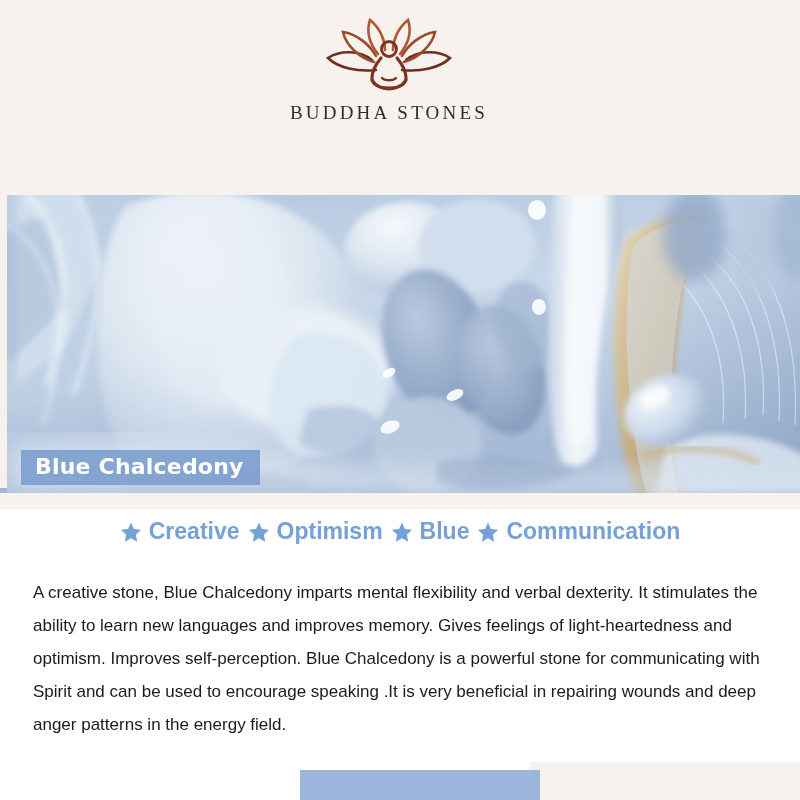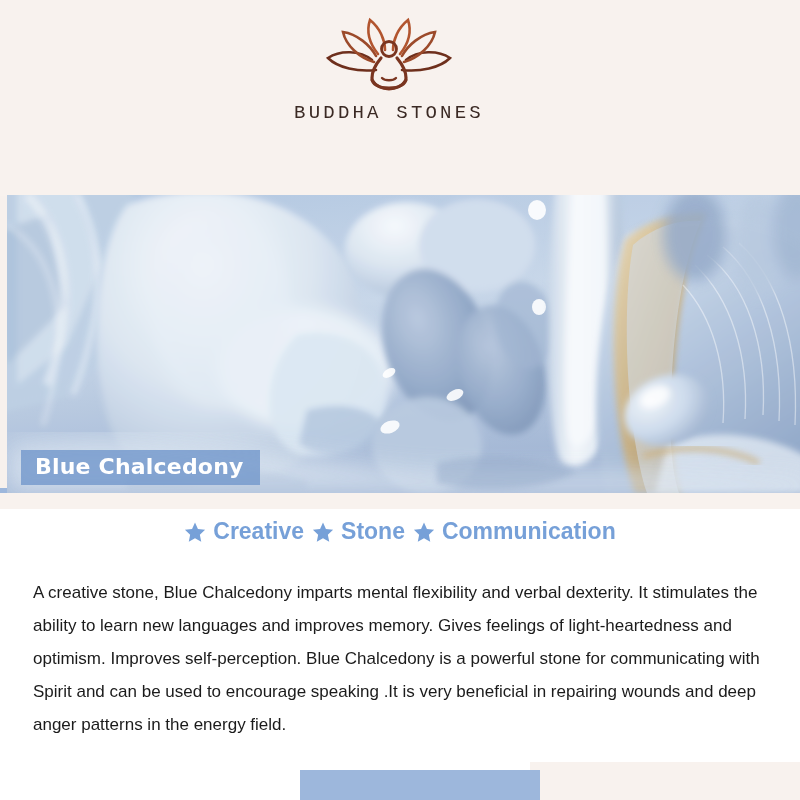--- a/index.html
+++ b/index.html
@@ -60,21 +60,21 @@
     flex-direction: column;
     align-items: center;
   }
   .logo-mark {
     width: 150px;
     height: 86px;
     display: block;
   }
   .logo-wordmark {
     margin-top: 2px;
-    font-family: Liberation Mono, monospace;
+    font-family: Liberation Serif, serif;
     font-size: 19px;
     letter-spacing: 3.2px;
     color: #3b2a24;
     text-align: center;
   }
 
   
   .title-plate {
     position: absolute;
     left: 166px;
@@ -385,26 +385,32 @@
 
     <div class="keywords">
 
       <div class="keyword">
         <svg class="star" viewBox="0 0 24 24">
           <polygon points="12,1.5 15.2,8.6 23,9.6 17.3,15 18.8,22.6 12,18.9 5.2,22.6 6.7,15 1,9.6 8.8,8.6" fill="#76a0d8"></polygon>
         </svg>
         <span>Creative</span>
       </div>
 
-
       <div class="keyword">
         <svg class="star" viewBox="0 0 24 24">
           <polygon points="12,1.5 15.2,8.6 23,9.6 17.3,15 18.8,22.6 12,18.9 5.2,22.6 6.7,15 1,9.6 8.8,8.6" fill="#76a0d8"></polygon>
         </svg>
-        <span>Stone</span>
+        <span>Optimism</span>
+      </div>
+
+      <div class="keyword">
+        <svg class="star" viewBox="0 0 24 24">
+          <polygon points="12,1.5 15.2,8.6 23,9.6 17.3,15 18.8,22.6 12,18.9 5.2,22.6 6.7,15 1,9.6 8.8,8.6" fill="#76a0d8"></polygon>
+        </svg>
+        <span>Blue</span>
       </div>
 
       <div class="keyword">
         <svg class="star" viewBox="0 0 24 24">
           <polygon points="12,1.5 15.2,8.6 23,9.6 17.3,15 18.8,22.6 12,18.9 5.2,22.6 6.7,15 1,9.6 8.8,8.6" fill="#76a0d8"></polygon>
         </svg>
         <span>Communication</span>
       </div>
 
     </div>

